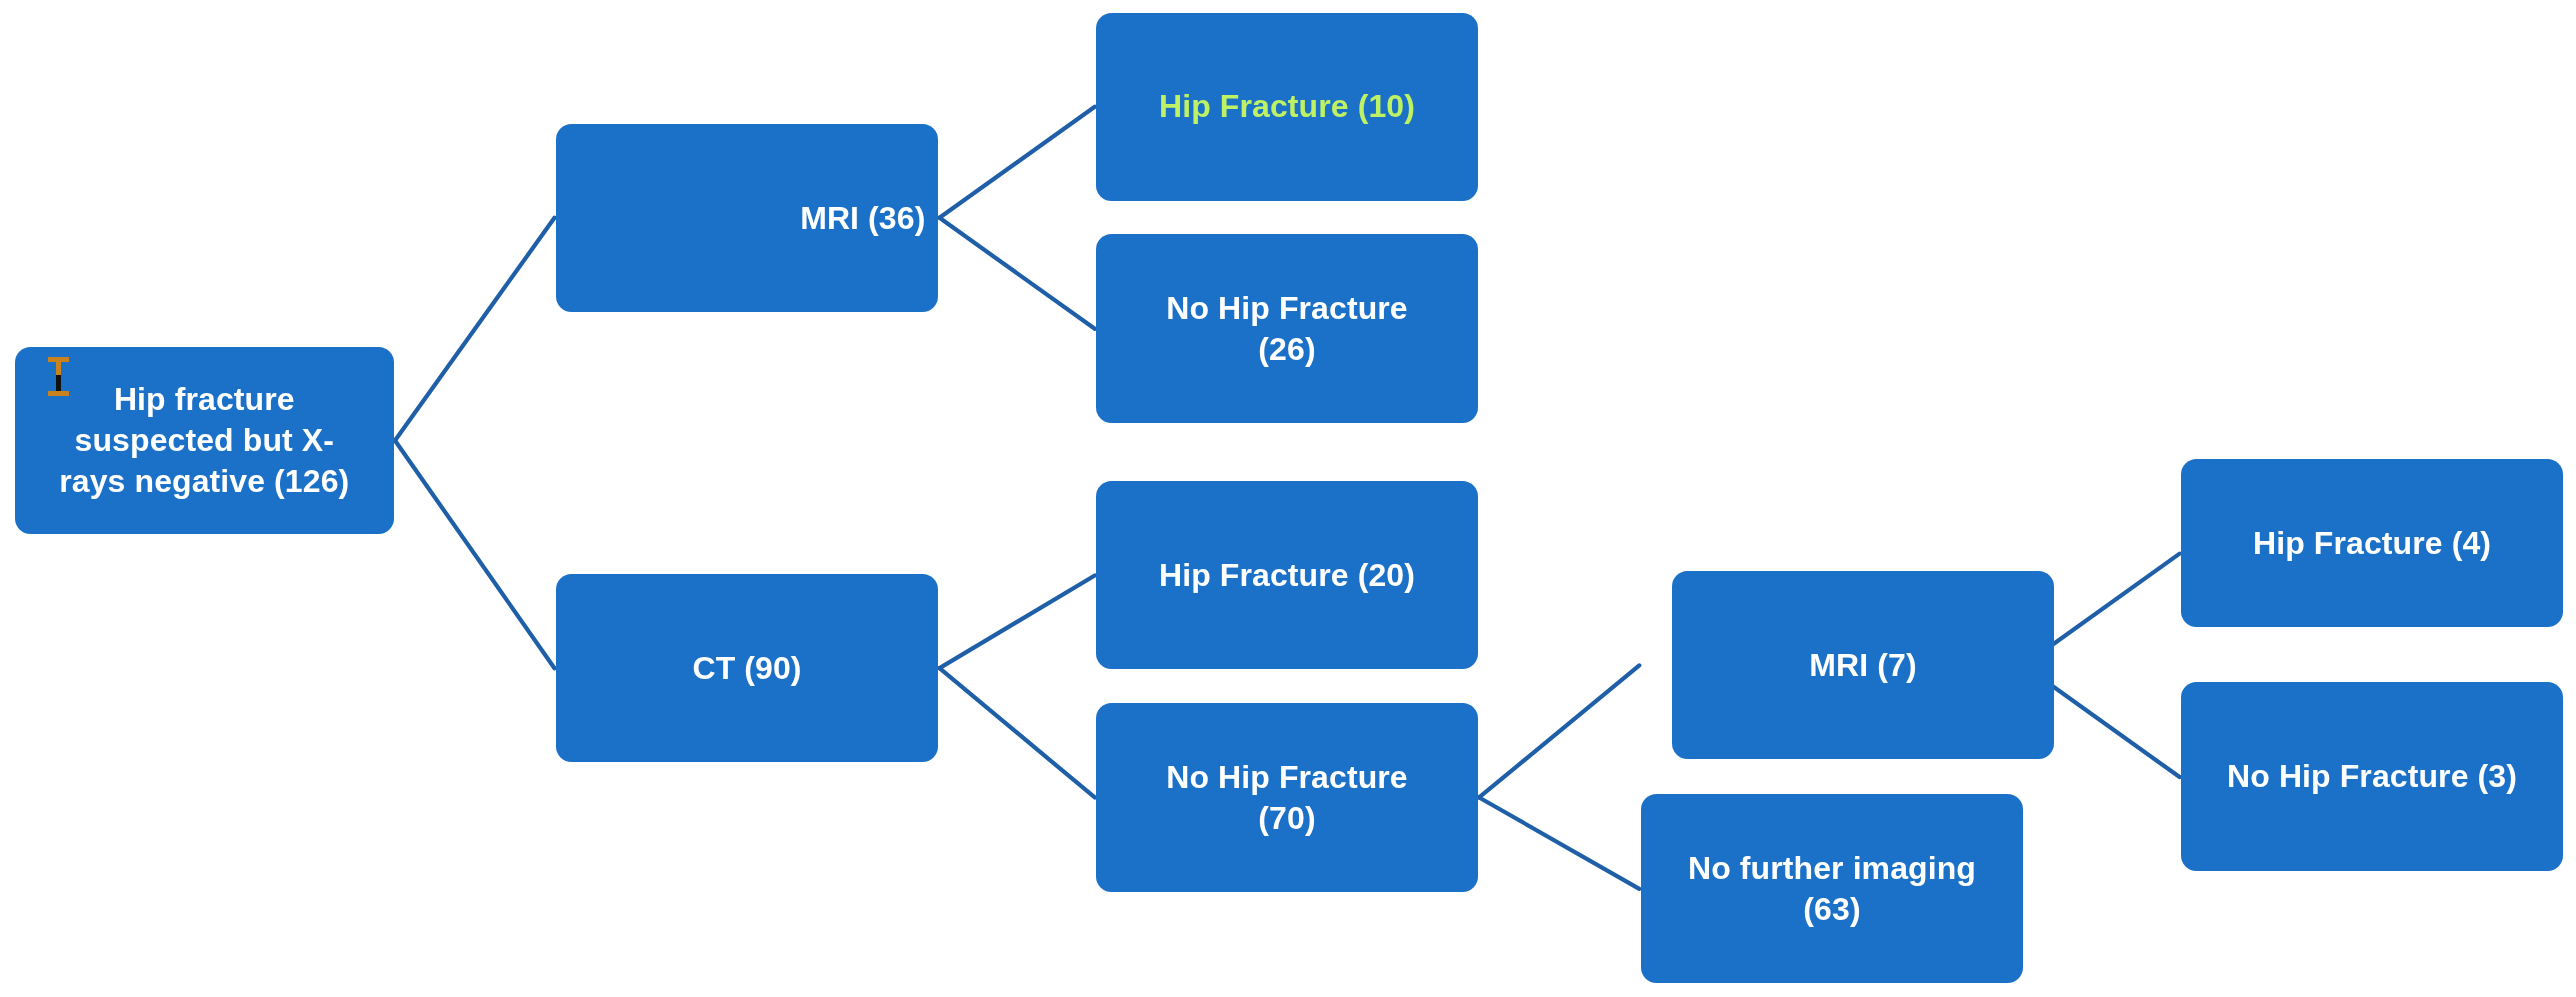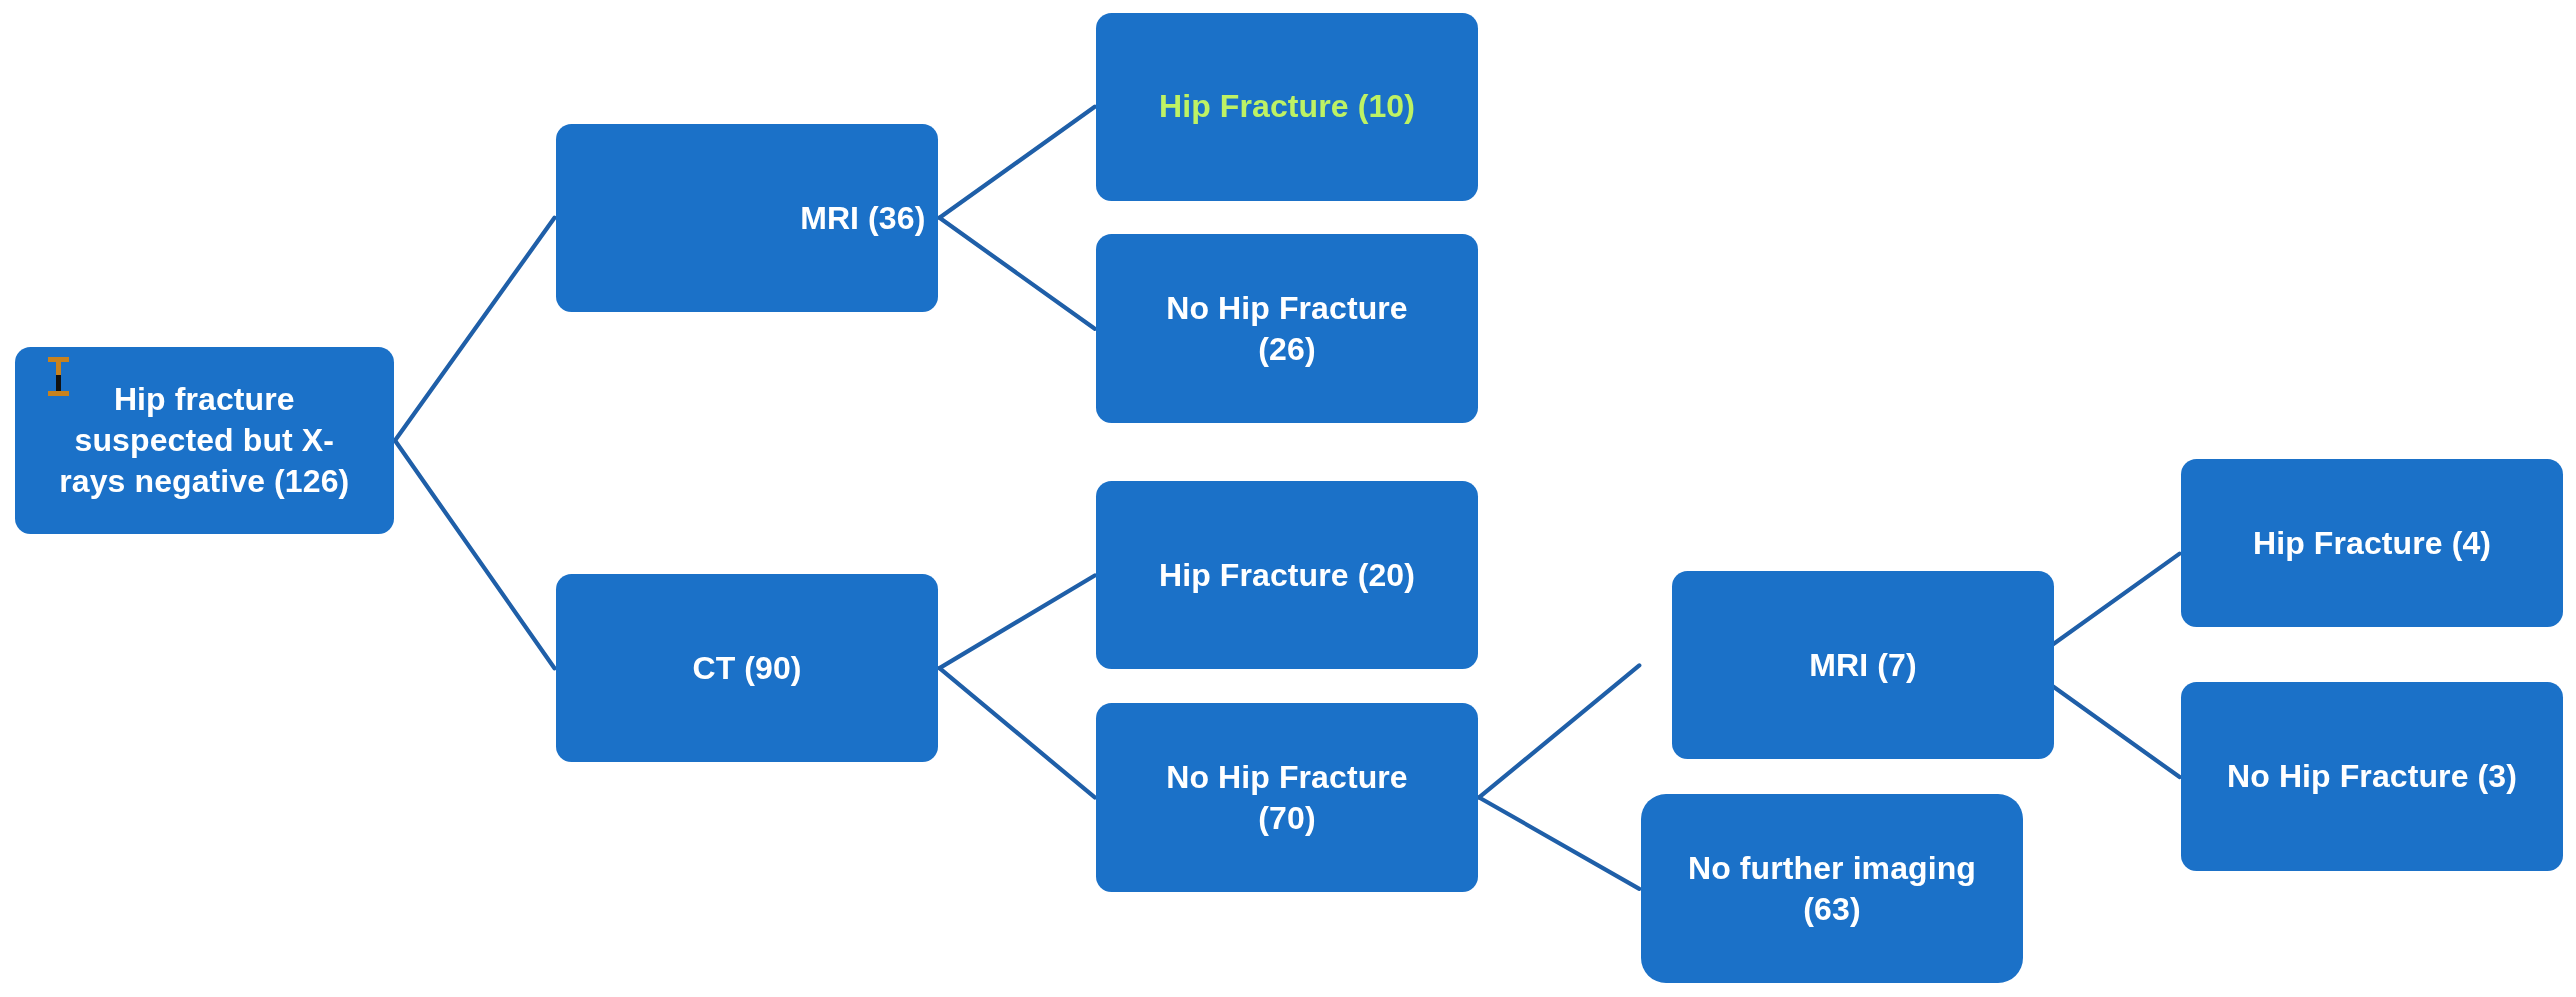--- a/index.html
+++ b/index.html
@@ -104,21 +104,21 @@
 rays negative (126)</span></div>
       <div class="node" style="left: 556px; top: 124px; width: 382px; height: 188px; background: rgb(27, 113, 200); color: rgb(255, 255, 255); text-align: right;"><span class="node-label">MRI (36)</span></div>
       <div class="node" style="left: 556px; top: 574px; width: 382px; height: 188px; background: rgb(27, 113, 200); color: rgb(255, 255, 255); justify-content: center;"><span class="node-label">CT (90)</span></div>
       <div class="node" style="left: 1096px; top: 12.6px; width: 382px; height: 188px; background: rgb(27, 113, 200); color: #bef264;"><span class="node-label">Hip Fracture (10)</span></div>
       <div class="node" style="left: 1096px; top: 234px; width: 382px; height: 189px; background: rgb(27, 113, 200); color: rgb(255, 255, 255);"><span class="node-label">No Hip Fracture
 (26)</span></div>
       <div class="node" style="left: 1096px; top: 481px; width: 382px; height: 188px; background: rgb(27, 113, 200); color: rgb(255, 255, 255);"><span class="node-label">Hip Fracture (20)</span></div>
       <div class="node" style="left: 1096px; top: 703px; width: 382px; height: 189px; background: rgb(27, 113, 200); color: rgb(255, 255, 255);"><span class="node-label">No Hip Fracture
 (70)</span></div>
       <div class="node" style="left: 1641px; top: 571px; width: 382px; height: 188px; background: rgb(27, 113, 200); color: rgb(255, 255, 255); margin-left: 31px;"><span class="node-label">MRI (7)</span></div>
-      <div class="node" style="left: 1641px; top: 794px; width: 382px; height: 189px; background: rgb(27, 113, 200); color: rgb(255, 255, 255); border-radius: 25px;"><span class="node-label">No further imaging
+      <div class="node" style="left: 1641px; top: 794px; width: 382px; height: 189px; background: rgb(27, 113, 200); color: rgb(255, 255, 255);"><span class="node-label">No further imaging
 (63)</span></div>
       <div class="node" style="left: 2181px; top: 459px; width: 382px; height: 168px; background: rgb(27, 113, 200); color: rgb(255, 255, 255);"><span class="node-label">Hip Fracture (4)</span></div>
       <div class="node" style="left: 2181px; top: 682px; width: 382px; height: 189px; background: rgb(27, 113, 200); color: rgb(255, 255, 255);"><span class="node-label">No Hip Fracture (3)</span></div>
     </div>
 
   <div id="text-caret" style="left: 48px; top: 357px;">
     <span class="caret-bar-top" style="background: rgb(200, 130, 30);"></span>
     <span class="caret-stem" style="background: rgb(200, 130, 30);"></span>
     <span class="caret-stem-dark"></span>
     <span class="caret-bar-bottom" style="background: rgb(200, 130, 30);"></span>

